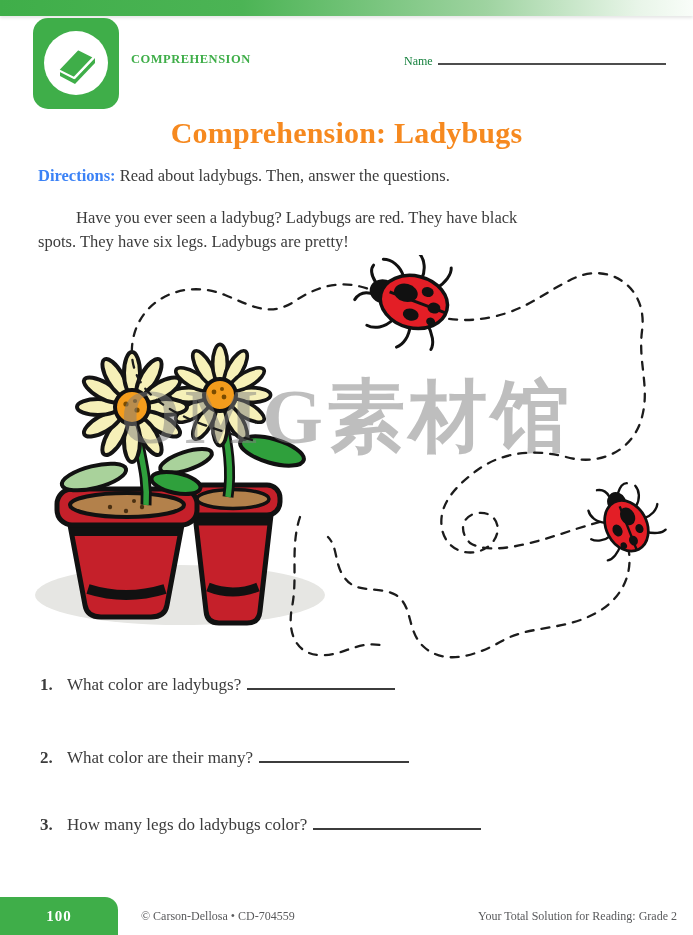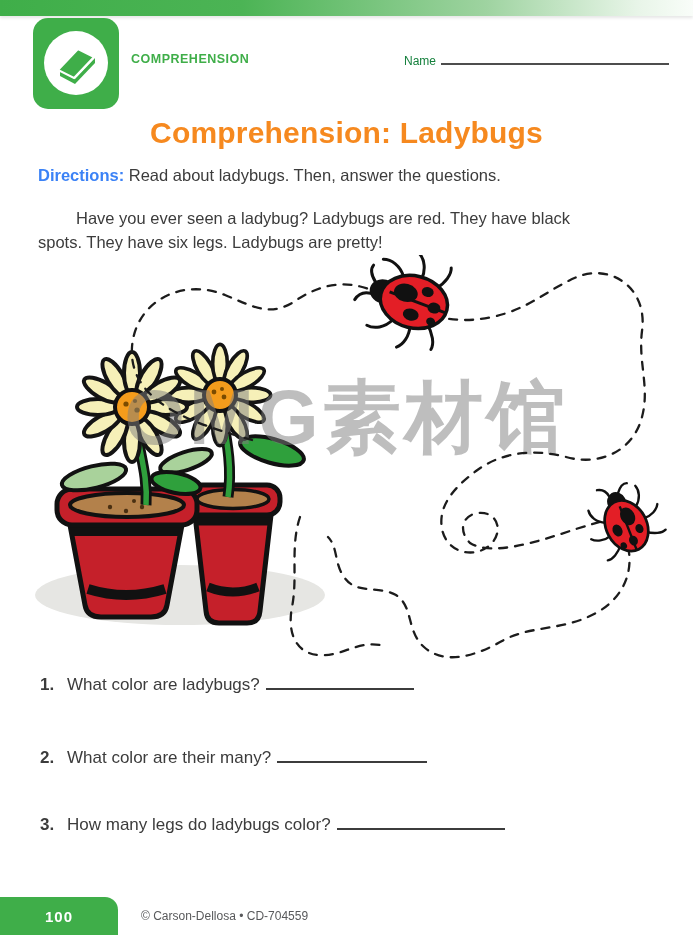--- a/index.html
+++ b/index.html
@@ -1,17 +1,17 @@
 <!DOCTYPE html>
 <html><head>
 <meta charset="utf-8">
 <style>
   html,body{margin:0;padding:0;background:#fff;}
   .page{position:relative;width:693px;height:935px;background:#fff;overflow:hidden;
-        font-family:Liberation Sans, sans-serif;color:#3c3c3c;}
+        font-family:Liberation Serif, serif;color:#3c3c3c;}
 
   
   .topbar{position:absolute;left:0;top:0;width:693px;height:16px;
     background:linear-gradient(90deg,#3fae49 0%,#4cb455 35%,#9ed3a0 70%,#e8f5e8 92%,#f9fdf9 100%);
     box-shadow:0 2px 3px rgba(0,0,0,.10);}
 
   
   .badge{position:absolute;left:33px;top:18px;width:86px;height:91px;background:#3fae49;border-radius:15px;}
   .badge-circle{position:absolute;left:11px;top:13px;width:64px;height:64px;background:#fff;border-radius:50%;}
   .badge-label{position:absolute;left:131px;top:52px;font-size:12.5px;font-weight:bold;
@@ -256,14 +256,15 @@
     <span class="qnum">2.</span><span>What color are their many?</span><span class="blank b2"></span>
   </div>
   <div class="question q3">
     <span class="qnum">3.</span><span>How many legs do ladybugs color?</span><span class="blank b3"></span>
   </div>
 
   <div class="footer-block">
     <span>100</span>
   </div>
   <div class="footer-copy">© Carson-Dellosa • CD-704559</div>
+  <div class="footer-series">Your Total Solution for Reading: Grade 2</div>
 
 </div>
 
 </body></html>

